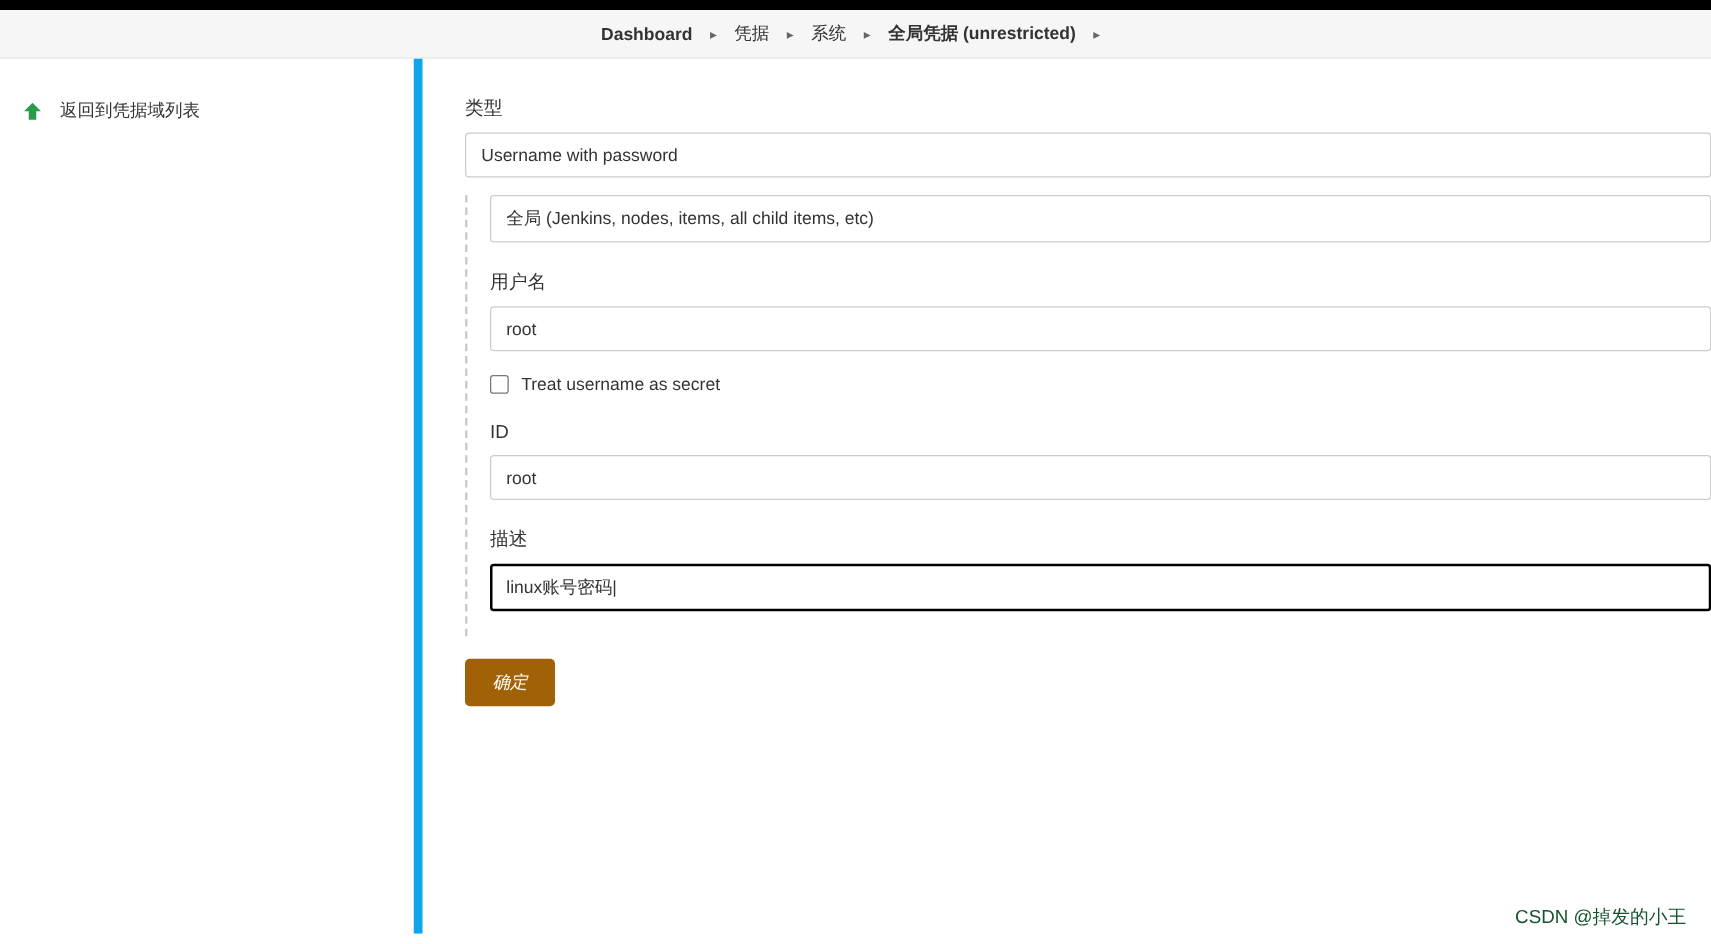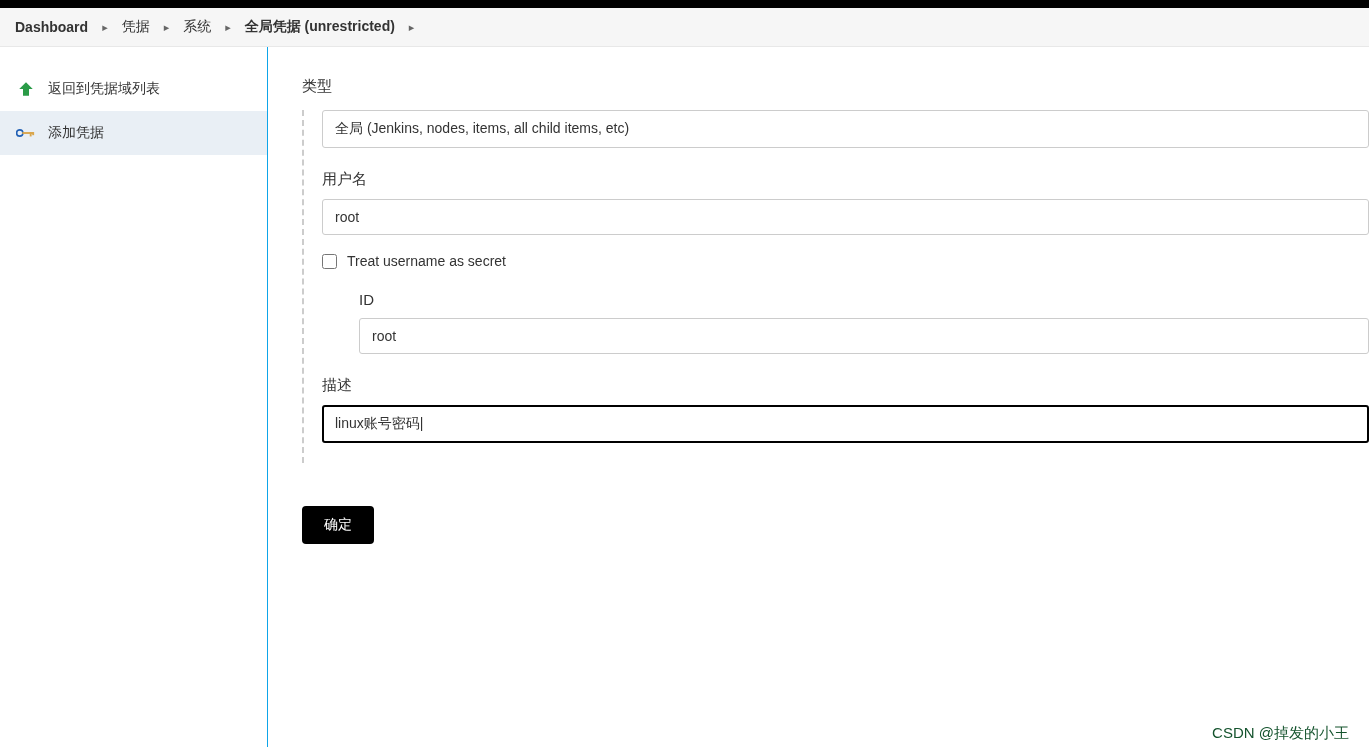--- a/index.html
+++ b/index.html
@@ -13,38 +13,39 @@
       height: 8px;
       background: #000;
     }
     .breadcrumb {
       background: #f6f6f6;
       padding: 10px 15px;
       border-bottom: 1px solid #e8e8e8;
       display: flex;
       align-items: center;
       gap: 6px;
+      justify-content: center;
     }
     .breadcrumb .crumb {
       color: #333;
       cursor: pointer;
     }
     .breadcrumb .crumb.bold {
       font-weight: 700;
     }
     .breadcrumb .sep {
       color: #666;
       font-size: 11px;
       padding: 0 8px;
       cursor: pointer;
     }
     .layout { display: flex; }
     .sidebar {
-      width: 268px;
-      border-right: 1px solid #0ea5e9;
+      width: 338px;
+      border-right: 7px solid #0ea5e9;
       min-height: calc(100vh - 55px);
       padding-top: 20px;
     }
     .side-item {
       display: flex;
       align-items: center;
       gap: 12px;
       padding: 12px 16px;
       cursor: pointer;
     }
@@ -88,28 +89,29 @@
       display: flex;
       align-items: center;
       gap: 10px;
       margin: 18px 0 18px 0;
     }
     .checkbox-row input[type="checkbox"] {
       width: 15px; height: 15px;
       cursor: pointer;
     }
     .btn-primary {
-      background: #000000;
+      background: #a16207;
       color: #fff;
       border: none;
       padding: 10px 22px;
       border-radius: 4px;
       font-size: 14px;
       cursor: pointer;
-      margin-top: 43px;
+      margin-top: 18px;
+      font-style: italic;
     }
     .watermark {
       position: fixed;
       bottom: 12px;
       right: 20px;
       color: #14532d;
       font-size: 15px;
       pointer-events: none;
     }
   </style>
@@ -132,57 +134,47 @@
 <div class="layout">
   <div class="sidebar">
     <div class="side-item">
       <span class="side-icon">
         <svg width="18" height="18" viewBox="0 0 24 24">
             <path fill="#2a9b47" d="M12 3 L3 12 L8 12 L8 21 L16 21 L16 12 L21 12 Z"></path>
           </svg>
       </span>
       <span>返回到凭据域列表</span>
     </div>
-    <div class="side-item active">
-      <span class="side-icon">
-        <svg width="20" height="14" viewBox="0 0 32 20">
-            <circle cx="6" cy="10" r="5" fill="none" stroke="#2160b5" stroke-width="2.5"></circle>
-            <rect x="10" y="8.5" width="18" height="3" fill="#d9a54a"></rect>
-            <rect x="22" y="8.5" width="3" height="7" fill="#d9a54a"></rect>
-            <rect x="26" y="8.5" width="3" height="5" fill="#d9a54a"></rect>
-          </svg>
-      </span>
-      <span>添加凭据</span>
-    </div>
   </div>
 
   <div class="main">
 
     <div class="field-group">
       <label class="label">类型</label>
+      <div class="select-box">Username with password</div>
     </div>
 
     <div class="nested">
 
       <div class="field-group">
         <div class="select-box">全局 (Jenkins, nodes, items, all child items, etc)</div>
       </div>
 
       <div class="field-group" style="margin-top:22px;">
         <label class="label">用户名</label>
         <input class="input-box" type="text" value="root" style="">
       </div>
 
       <div class="checkbox-row">
         <input type="checkbox" style="">
         <span>Treat username as secret</span>
       </div>
 
 
-      <div class="field-group" style="margin-top:22px;margin-left:37px;">
+      <div class="field-group" style="margin-top:22px;">
         <label class="label">ID</label>
         <input class="input-box" type="text" value="root" style="">
       </div>
 
       <div class="field-group" style="margin-top:22px;">
         <label class="label">描述</label>
         <div class="input-box focused"><span>linux账号密码</span><span>|</span></div>
       </div>
 
     </div>

